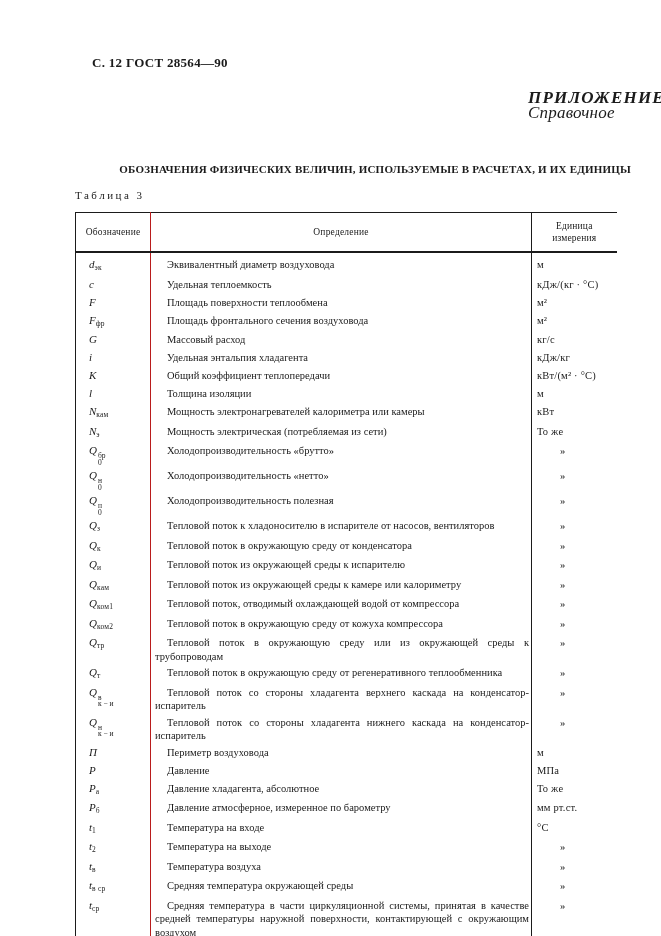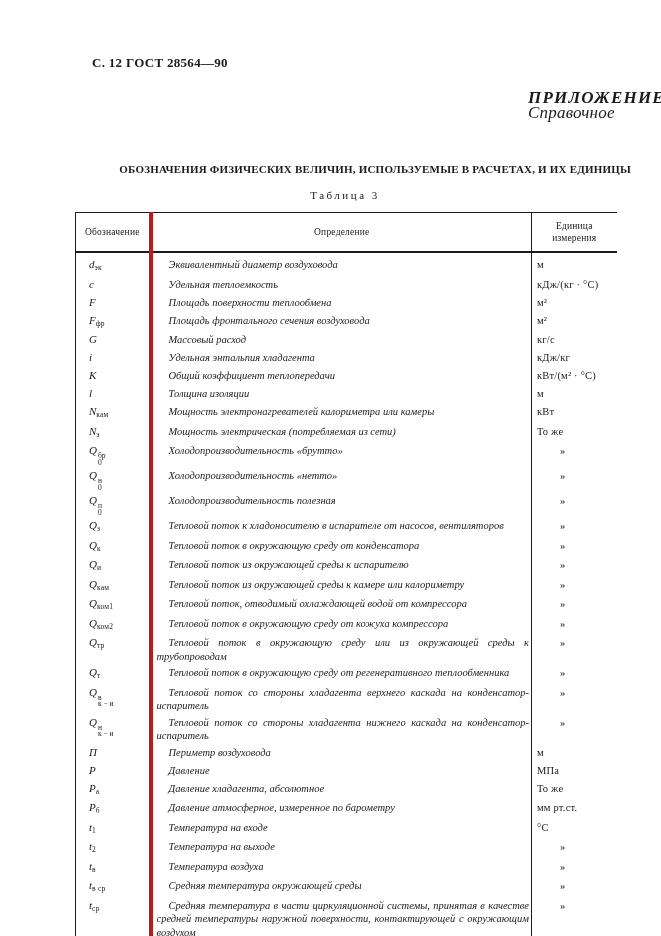--- a/index.html
+++ b/index.html
@@ -6,41 +6,41 @@
   body{
     width:661px;height:936px;position:relative;background:#ffffff;
     font-family:"Liberation Serif", serif;color:#1b1b1b;
     -webkit-font-smoothing:antialiased;overflow:hidden;
   }
   .page-header{position:absolute;left:92px;top:55px;font-weight:bold;font-size:13px;letter-spacing:.3px;}
   .appendix{position:absolute;left:528px;top:90px;font-size:17px;font-style:italic;line-height:15px;}
   .appendix-title{font-weight:bold;letter-spacing:1.2px;white-space:nowrap;}
   .appendix-sub{letter-spacing:.2px;}
   .doc-title{position:absolute;left:60px;top:163px;width:571px;text-align:right;font-weight:bold;font-size:11px;letter-spacing:.2px;}
-  .table-label{position:absolute;left:75px;top:189px;width:540px;text-align:center;font-size:11px;letter-spacing:2.5px;}
+  .table-label{position:absolute;left:75px;top:189px;width:540px;text-align:left;font-size:11px;letter-spacing:2.5px;}
   table.gost{
     position:absolute;left:75px;top:212px;width:541px;
     border-collapse:collapse;table-layout:fixed;font-size:10.5px;
   }
   table.gost col.c1{width:75px;} table.gost col.c2{width:381px;} table.gost col.c3{width:85px;}
   table.gost th{
     border-top:1px solid #1b1b1b;border-bottom:2px solid #1b1b1b;
     font-weight:normal;font-size:9.5px;text-align:center;vertical-align:middle;
     height:34px;padding:2px;line-height:12px;letter-spacing:.2px;
   }
-  table.gost th.h1, table.gost td.sym{border-left:1px solid #1b1b1b;border-right:4px solid #b91c1c;}
+  table.gost th.h1, table.gost td.sym{border-left:1px solid #1b1b1b;border-right:1px solid #b91c1c;}
   table.gost th.h2, table.gost td.def{border-right:1px solid #1b1b1b;margin-left:22px;}
   table.gost tbody tr{height:18px;}
   table.gost tbody tr.tall{height:22px;}
   table.gost td{vertical-align:top;padding-top:2px;line-height:13.5px;}
   td.sym{padding-left:13px;font-size:11px;}
   td.sym i{font-style:italic;}
   td.sym sub{font-size:7.5px;vertical-align:-2px;letter-spacing:.2px;}
   .stack{display:inline-flex;flex-direction:column;vertical-align:-4px;font-size:7.5px;line-height:6.5px;margin-left:1px;text-align:left;}
-  td.def{text-align:justify;padding-left:4px;padding-right:2px;text-indent:12px;font-style:italic;}
+  td.def{text-align:justify;padding-left:4px;padding-right:2px;text-indent:12px;}
   td.unit{padding-left:5px;white-space:nowrap;overflow:visible;letter-spacing:.2px;}
   td.unit .ditto{display:inline-block;padding-left:23px;}
   tbody tr:first-child td{padding-top:5px;}
 </style>
 </head>
 <body>
 
 <div class="page-header">С. 12  ГОСТ 28564—90</div>
 
 <div class="appendix">

